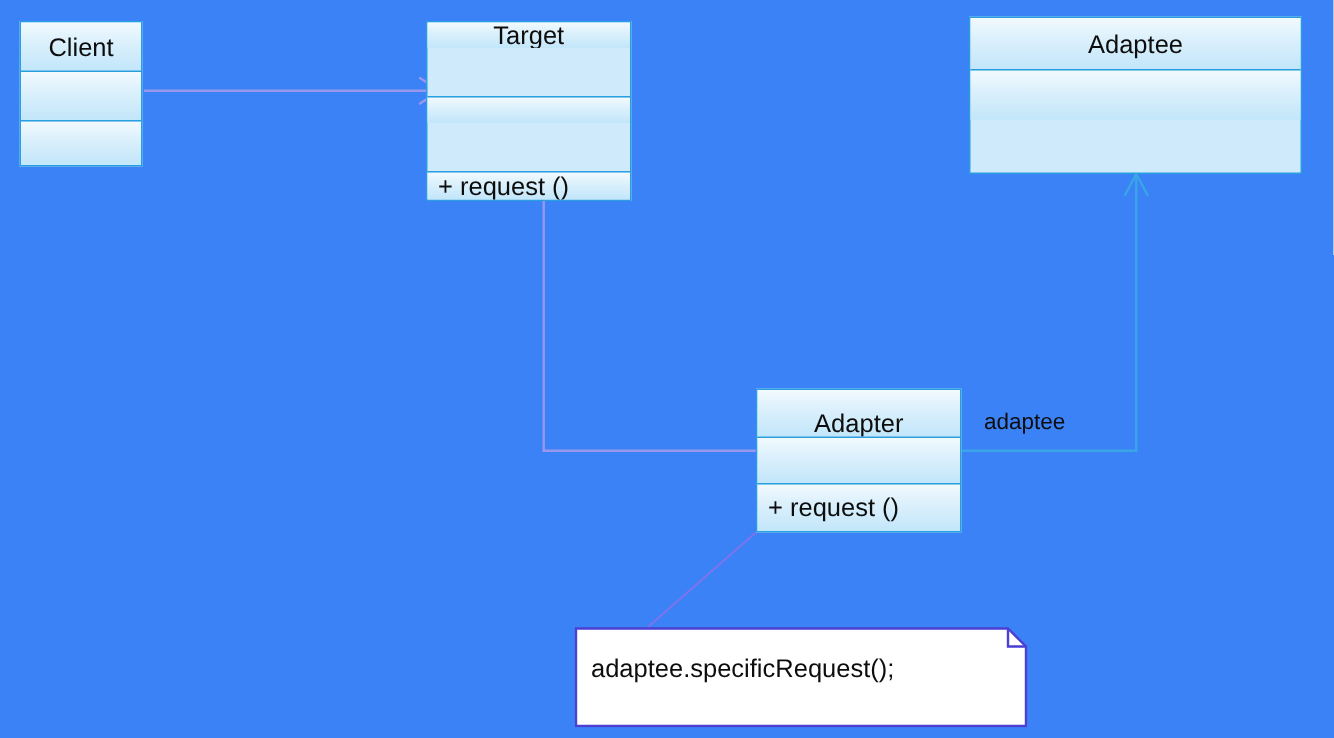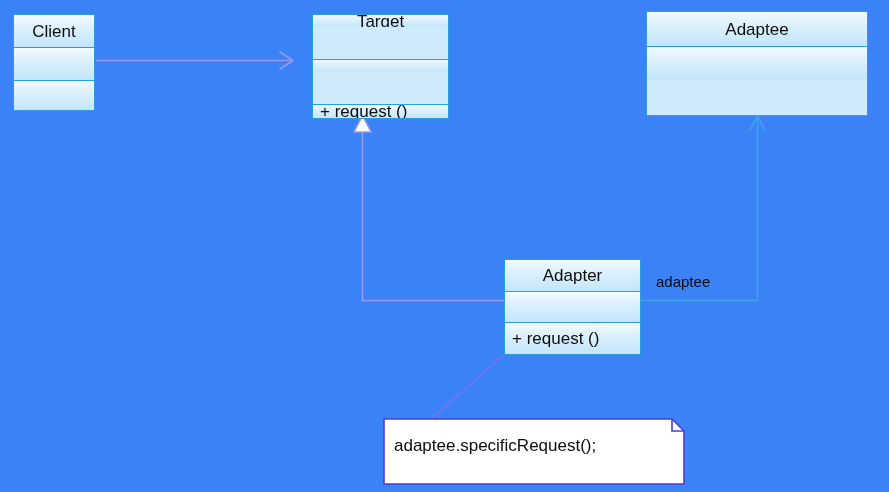--- a/index.html
+++ b/index.html
@@ -123,21 +123,21 @@
       <span class="uml-text">Client</span>
     </div>
     <div class="uml-compartment comp-empty" style="height:33px;">
       <span class="uml-text"></span>
     </div>
     <div class="uml-compartment comp-empty" style="height:30px;">
       <span class="uml-text"></span>
     </div>
   </div>
 
-  <div class="uml-class" style="left:312px; top:14px; width:137px; height:105px;gap:32px;">
+  <div class="uml-class" style="left:284px; top:14px; width:137px; height:120px;gap:32px;">
     <div class="uml-compartment comp-name" style="height:33px;">
       <span class="uml-text">Target</span>
     </div>
     <div class="uml-compartment comp-empty" style="height:33px;">
       <span class="uml-text"></span>
     </div>
     <div class="uml-compartment comp-ops" style="height:35px;">
       <span class="uml-text op-text">+  request ()</span>
     </div>
   </div>
@@ -145,21 +145,21 @@
   <div class="uml-class" style="left:646px; top:11px; width:222px; height:105px;">
     <div class="uml-compartment comp-name" style="height:34px;">
       <span class="uml-text">Adaptee</span>
     </div>
     <div class="uml-compartment comp-empty" style="height:34px;">
       <span class="uml-text"></span>
     </div>
   </div>
 
   <div class="uml-class" style="left:504px; top:259px; width:137px; height:96px;">
-    <div class="uml-compartment comp-name" style="height:32px;">
+    <div class="uml-compartment comp-name" style="height:32px;align-items:flex-end;">
       <span class="uml-text">Adapter</span>
     </div>
     <div class="uml-compartment comp-empty" style="height:31px;">
       <span class="uml-text"></span>
     </div>
     <div class="uml-compartment comp-ops" style="height:33px;">
       <span class="uml-text op-text">+  request ()</span>
     </div>
   </div>
 

